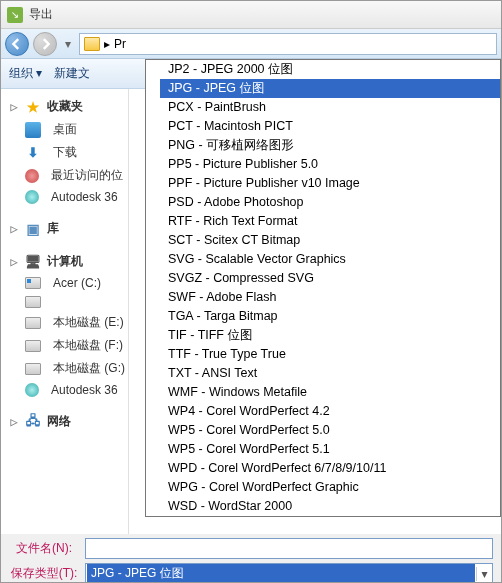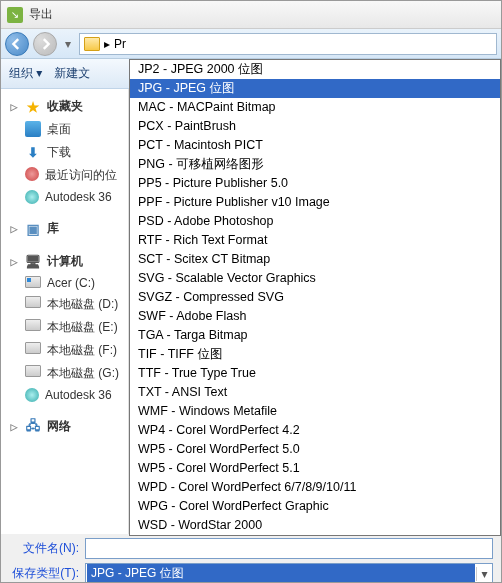--- a/index.html
+++ b/index.html
@@ -11,49 +11,49 @@
 
 .navbar { height: 30px; background: linear-gradient(#eaf3fb, #d6e7f7); border-bottom: 1px solid #b8cde0; display: flex; align-items: center; padding: 0 4px; gap: 4px; }
 .navbtn { width: 24px; height: 24px; border-radius: 50%; background: radial-gradient(circle at 30% 30%, #8fbce8, #4a8bc9); border: 1px solid #3a7bb9; display: flex; align-items: center; justify-content: center; color: #fff; cursor: pointer; }
 .navbtn.disabled { background: radial-gradient(circle at 30% 30%, #ddd, #bbb); border-color: #aaa; color: #eee; }
 .navbtn svg { width: 12px; height: 12px; }
 .chev { width: 14px; display: flex; align-items: center; justify-content: center; color: #666; }
 .addrbar { flex: 1; height: 22px; background: #fff; border: 1px solid #a0b8d0; display: flex; align-items: center; padding: 0 4px; gap: 4px; }
 .folder-ico { width: 16px; height: 14px; background: linear-gradient(#ffe9a8,#f7c948); border: 1px solid #d4a016; border-radius: 1px; }
 
 .toolbar { height: 30px; background: linear-gradient(#f4f9fe,#dce9f6); border-bottom: 1px solid #c0d4e8; display: flex; align-items: center; padding: 0 8px; gap: 12px; color: #1a3e6e; }
-.toolbar .tbtn { cursor: pointer; }
+.toolbar .tbtn { cursor: pointer; font-family: Liberation Serif, serif; }
 
 .mainarea { display: flex; height: 445px; }
 .sidebar { width: 128px; background: #fff; border-right: 1px solid #e0e0e0; padding: 6px 0; overflow: hidden; }
 .sidegroup { margin-bottom: 10px; }
 .sidehdr { display: flex; align-items: center; gap: 6px; padding: 3px 8px; font-weight: bold; color: #333; }
 .sidehdr .exp { width: 10px; height: 10px; display: flex; align-items: center; justify-content: center; font-size: 9px; color: #888; }
-.sideitem { display: flex; gap: 6px; padding: 3px 8px 3px 24px; color: #333; cursor: pointer; white-space: nowrap; }
+.sideitem { display: flex; align-items: center; gap: 12px; padding: 3px 8px 3px 24px; color: #333; cursor: pointer; white-space: nowrap; }
 .ico { width: 16px; height: 16px; flex-shrink: 0; display: inline-flex; align-items: center; justify-content: center; }
 .ico-star { color: #f5b301; font-size: 14px; }
 .ico-desktop { background: linear-gradient(#5bb3e8,#2a7fc4); border-radius: 2px; }
 .ico-dl { color: #2a7fc4; font-size: 13px; font-weight: bold; }
 .ico-recent { background: radial-gradient(circle,#e99,#c44); border-radius: 50%; width: 14px; height: 14px; }
 .ico-autodesk { background: radial-gradient(circle,#aee,#3aa); border-radius: 50%; width: 14px; height: 14px; }
 .ico-lib { color: #5a8fc0; font-size: 14px; }
 .ico-pc { color: #555; font-size: 13px; }
 .ico-drive { width: 16px; height: 12px; background: linear-gradient(#eee,#ccc); border: 1px solid #999; border-radius: 1px; position: relative; }
 .ico-drive.c::after { content:""; position:absolute; top:1px; left:1px; width:4px; height:4px; background:#2c88d9; }
 .ico-net { color: #3a7bb9; font-size: 13px; }
 
 .content { flex: 1; position: relative; background: #fff; }
 
-.dropdown { position: absolute; top: -30px; left: 0; right: 0; background: #fff; border: 1px solid #777; max-height: 510px; overflow: hidden; z-index: 50; }
+.dropdown { position: absolute; top: -30px; left: 16px; right: 0; background: #fff; border: 1px solid #777; max-height: 510px; overflow: hidden; z-index: 50; padding-left: 14px; }
 .dropdown .opt { padding: 1px 8px; font-size: 12.5px; line-height: 17px; white-space: nowrap; cursor: pointer; }
 .dropdown .opt.selected { background: #3169c6; color: #fff; }
 
 .bottombar { padding: 4px 8px; background: #f0f0f0; display: flex; flex-direction: column; gap: 4px; }
 .brow { display: flex; align-items: center; gap: 6px; }
-.brow label { width: 70px; text-align: right; color: #1d4ed8; }
+.brow label { width: 70px; text-align: center; color: #be185d; }
 .brow .field { flex: 1; height: 21px; border: 1px solid #7a9ec9; background: #fff; padding: 0 4px; display: flex; align-items: center; }
 .brow .combo { flex: 1; height: 21px; border: 1px solid #7a9ec9; background: #fff; display: flex; align-items: center; }
 .brow .combo .cval { flex:1; background: #3169c6; color: #fff; padding: 1px 4px; margin: 1px; }
 .brow .combo .carrow { width: 16px; text-align: center; color: #555; border-left: 1px solid #ccc; }
 </style>
 </head>
 <body>
 
 <div class="titlebar">
   <span class="appicon">↘</span>
@@ -124,21 +124,20 @@
         <span class="exp">▷</span>
         <span class="ico ico-pc">🖥</span>
         <span>计算机</span>
       </div>
       <div class="sideitem">
         <span class="ico ico-drive c"></span>
         <span>Acer (C:)</span>
       </div>
       <div class="sideitem">
         <span class="ico ico-drive"></span>
-        <span>本地磁盘 (D:)</span>
       </div>
       <div class="sideitem">
         <span class="ico ico-drive"></span>
         <span>本地磁盘 (E:)</span>
       </div>
       <div class="sideitem">
         <span class="ico ico-drive"></span>
         <span>本地磁盘 (F:)</span>
       </div>
       <div class="sideitem">
@@ -158,21 +157,20 @@
         <span>网络</span>
       </div>
     </div>
 
   </div>
 
   <div class="content">
     <div class="dropdown" id="fmt-dropdown">
         <div class="opt">JP2 - JPEG 2000 位图</div>
         <div class="opt selected">JPG - JPEG 位图</div>
-        <div class="opt">MAC - MACPaint Bitmap</div>
         <div class="opt">PCX - PaintBrush</div>
         <div class="opt">PCT - Macintosh PICT</div>
         <div class="opt">PNG - 可移植网络图形</div>
         <div class="opt">PP5 - Picture Publisher 5.0</div>
         <div class="opt">PPF - Picture Publisher v10 Image</div>
         <div class="opt">PSD - Adobe Photoshop</div>
         <div class="opt">RTF - Rich Text Format</div>
         <div class="opt">SCT - Scitex CT Bitmap</div>
         <div class="opt">SVG - Scalable Vector Graphics</div>
         <div class="opt">SVGZ - Compressed SVG</div>

